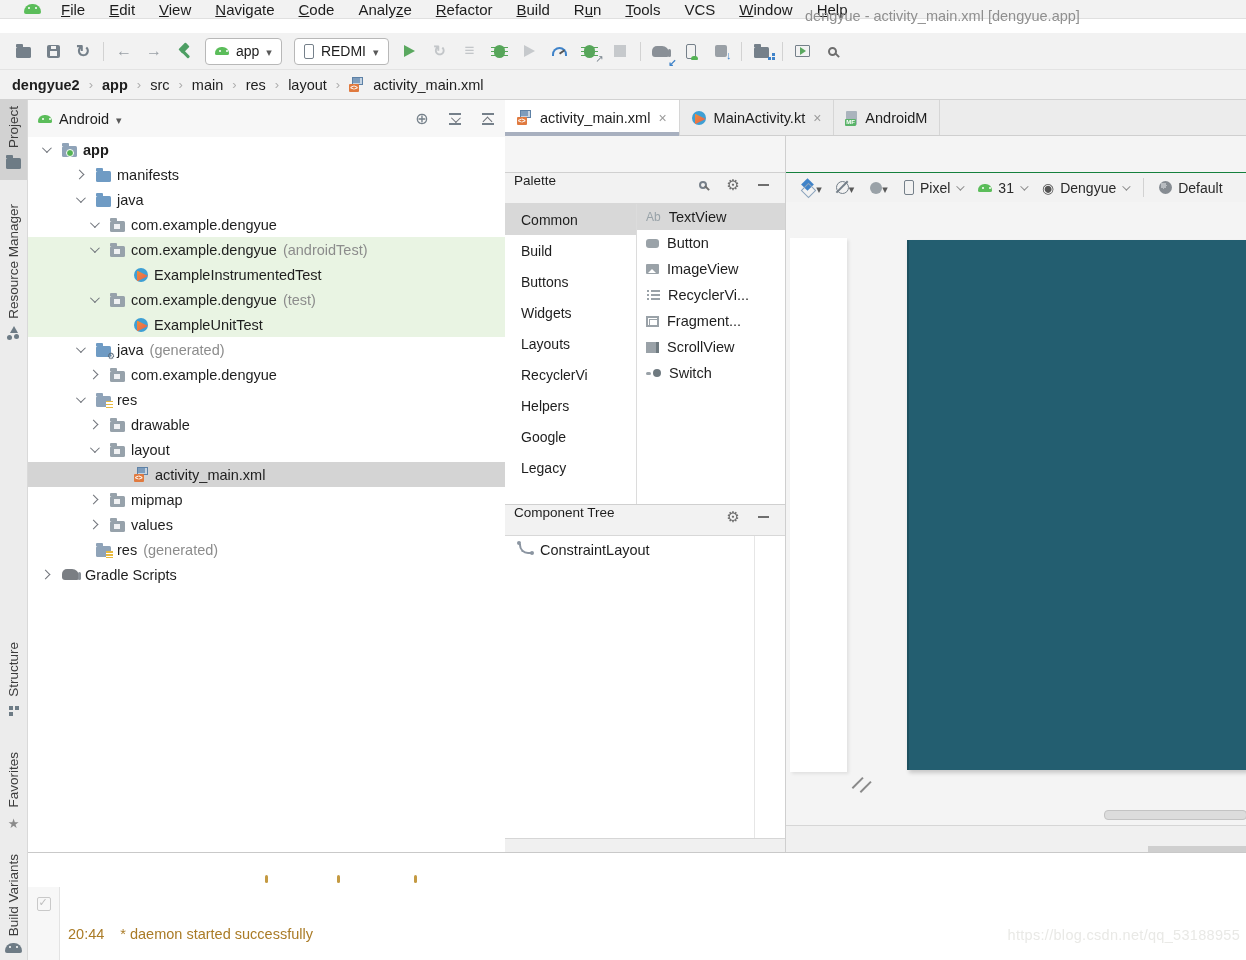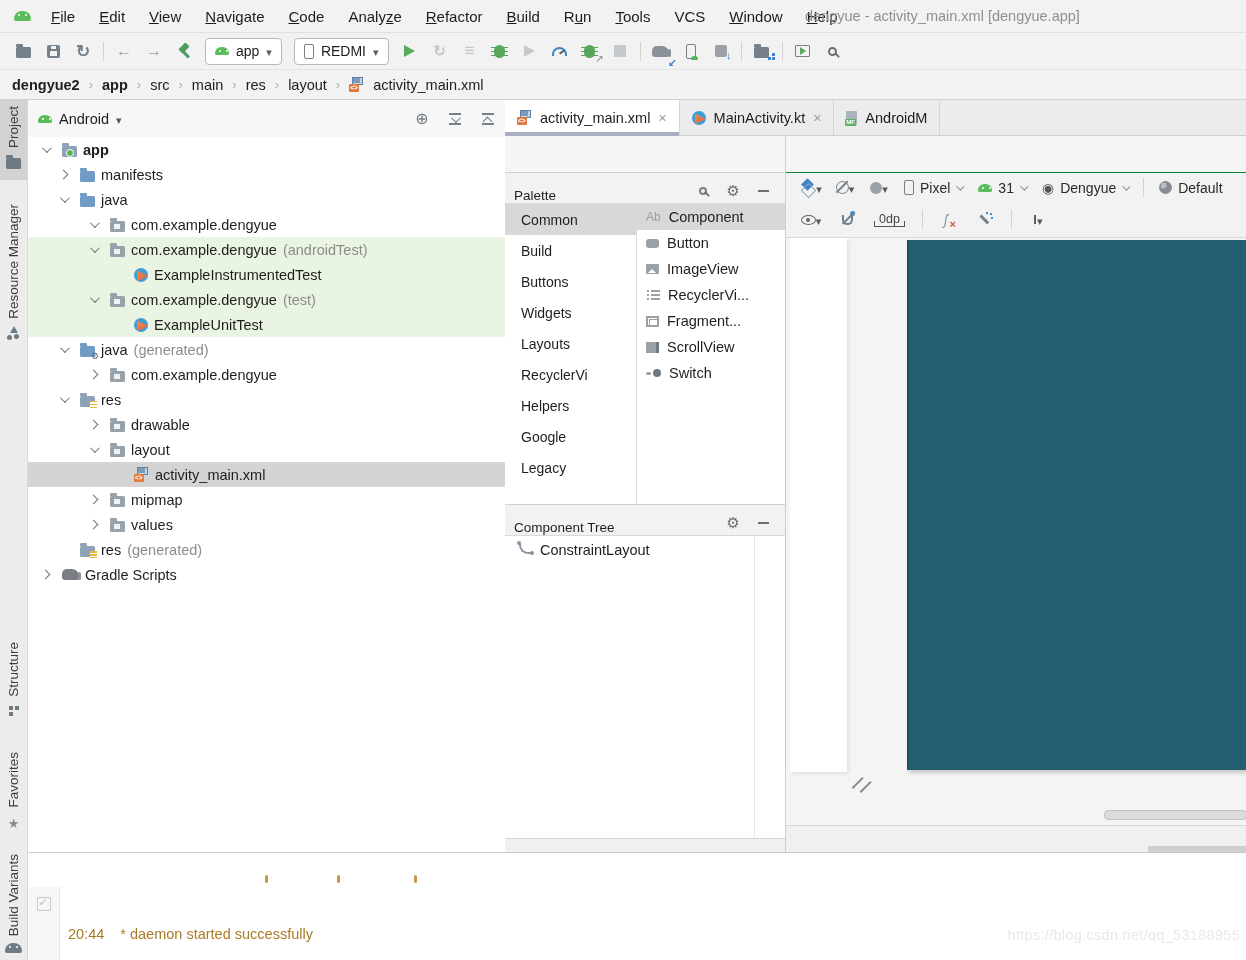--- a/index.html
+++ b/index.html
@@ -1,20 +1,20 @@
 <!DOCTYPE html>
 <html><head>
 <meta charset="utf-8">
 <style>
 *{box-sizing:border-box;margin:0;padding:0}
 body{font-family:"Liberation Sans",sans-serif;background:#ddd}
 .app{position:relative;width:1246px;height:960px;background:#fff;overflow:hidden;font-size:14px;color:#1e1e1e}
 u{text-decoration:underline}
 
-.menubar{position:absolute;left:0;top:0;width:1246px;height:33px;background:#f2f2f2;border-bottom:1px solid #e0e0e0;display:flex;align-items:center;padding-left:14px}
+.menubar{position:absolute;left:0;top:0;width:1246px;height:19px;background:#f2f2f2;border-bottom:1px solid #e0e0e0;display:flex;align-items:center;padding-left:24px}
 .mi{padding:0 12px;font-size:15px;color:#1c1c1c;cursor:default}
 .wtitle{position:absolute;left:805px;top:8px;font-size:14.5px;color:#8f8f8f;white-space:nowrap}
 
 .ah{display:inline-block;width:17px;height:10px;background:#5bbd5a;border-radius:8px 8px 2px 2px;position:relative;margin-right:8px}
 .ah::before{content:'';position:absolute;top:3px;left:4px;width:2px;height:2px;border-radius:50%;background:#fff;box-shadow:7px 0 0 #fff}
 .ah.sm{width:14px;height:8px;margin:0}
 .ah.gray{background:#6d7b85;margin:0}
 
 .toolbar{position:absolute;left:0;top:33px;width:1246px;height:37px;background:#f2f2f2;border-bottom:1px solid #e3e3e3;display:flex;align-items:center;padding-left:8px}
 .tbi{width:30px;height:28px;display:flex;align-items:center;justify-content:center;position:relative}
@@ -98,38 +98,38 @@
 .caps .cv{position:absolute;left:2px;top:4px}
 .caps.coll .cv{transform:rotate(-135deg);top:6px}
 .cv{display:inline-block;width:7px;height:7px;border-right:1.6px solid #6f737a;border-bottom:1.6px solid #6f737a;flex:none}
 .cv.open{transform:rotate(45deg) translateY(-2px)}
 .cv.closed{transform:rotate(-45deg)}
 .cv.dim{border-color:#8a8a8a;width:6px;height:6px}
 .tree{padding-top:0}
 .trow{display:flex;align-items:center;height:25px;font-size:14.5px;gap:6px}
 .trow .cvw{width:22px;display:flex;justify-content:center;flex:none}
 .trow.l0{padding-left:6px}
-.trow.l1{padding-left:24px}
+.trow.l1{padding-left:40px}
 .trow.l2{padding-left:54px}
 .trow.l3{padding-left:78px}
 .trow.green{background:#e9f4e3}
 .trow.sel{background:#d4d4d4}
 .trow .b{font-weight:bold}
 .sfx{color:#8c8c8c}
 
 .tabsbar{position:absolute;left:505px;top:100px;width:741px;height:36px;background:#ececec;border-bottom:1px solid #cfcfcf;display:flex}
 .tab{display:flex;align-items:center;gap:8px;padding:0 12px;border-right:1px solid #d6d6d6;font-size:14.5px;position:relative;white-space:nowrap}
 .tab.active{background:#fff}
 .tab.active::after{content:'';position:absolute;left:0;right:0;bottom:-1px;height:4px;background:#a8b0bf}
 .tab.green{background:#e9f4e3}
 
 .editorbg{position:absolute;left:505px;top:136px;width:741px;height:716px;background:#f5f5f5}
 
 .palette{position:absolute;left:505px;top:172px;width:280px;height:333px;background:#fff;border-top:1px solid #d0d0d0;border-bottom:1px solid #d0d0d0}
-.panhead{height:31px;background:#f2f2f2;border-bottom:1px solid #d8d8d8;display:flex;align-items:flex-end;padding:0 9px;gap:4px;font-size:13.5px;color:#1e1e1e}
+.panhead{height:31px;background:#f2f2f2;border-bottom:1px solid #d8d8d8;display:flex;align-items:flex-start;padding:0 9px;gap:4px;font-size:13.5px;color:#1e1e1e}
 .palcats{position:absolute;left:0;top:31px;width:132px;bottom:0;border-right:1px solid #dcdcdc}
 .pcat{height:31px;display:flex;align-items:center;padding-left:16px;font-size:14px}
 .pcat.sel{background:#d8d8d8}
 .palw{position:absolute;left:132px;top:31px;right:0;bottom:0}
 .pw{height:26px;display:flex;align-items:center;gap:8px;padding-left:9px;font-size:14.5px}
 .pw.sel{background:#d8d8d8}
 .abic{font-size:12px;color:#98a2a8;flex:none}
 .wbtn{width:13px;height:9px;background:#9aa2a8;border-radius:3px;flex:none}
 .wimg{width:13px;height:10px;background:#9aa2a8;border-radius:1px;position:relative;flex:none}
 .wimg::after{content:'';position:absolute;left:2px;bottom:1px;border-left:4px solid transparent;border-right:4px solid transparent;border-bottom:4px solid #fff}
@@ -532,21 +532,21 @@
       <div class="pcat">Widgets</div>
       <div class="pcat">Layouts</div>
       <div class="pcat">RecyclerVi</div>
       <div class="pcat">Helpers</div>
       <div class="pcat">Google</div>
       <div class="pcat">Legacy</div>
     </div>
     <div class="palw">
       <div class="pw sel">
           <span class="abic">Ab</span>
-          <span>Component</span>
+          <span>TextView</span>
         </div>
       <div class="pw">
           <span class="wbtn"></span>
           <span>Button</span>
         </div>
       <div class="pw">
           <span class="wimg"></span>
           <span>ImageView</span>
         </div>
       <div class="pw">
@@ -613,42 +613,20 @@
         </span>
       <span class="dcombo">
           <span class="g g-theme"></span>
           <span>Dengyue</span>
           <span class="cv open dim"></span>
         </span>
       <span class="vsep"></span>
       <span class="dcombo">
           <span class="globe"></span>
           <span>Default</span>
-        </span>
-    </div>
-    <div class="dt2">
-      <span class="tbi">
-          <span class="eye"></span>
-          <span class="g g-car"></span>
-        </span>
-      <span class="tbi">
-          <span class="magnet"></span>
-        </span>
-      <span class="marg">0dp</span>
-      <span class="vsep"></span>
-      <span class="tbi">
-          <span class="fx">ʃ</span>
-        </span>
-      <span class="tbi">
-          <span class="wand"></span>
-        </span>
-      <span class="vsep"></span>
-      <span class="tbi">
-          <span class="ibeam">I</span>
-          <span class="g g-car"></span>
         </span>
     </div>
     <div class="dwhite"></div>
     <div class="dteal" style="background:#235e70"></div>
     <div class="dhandle"></div>
     <div class="dhscroll"></div>
     <div class="dbot"></div>
     <div class="dbot2"></div>
   </div>
 

